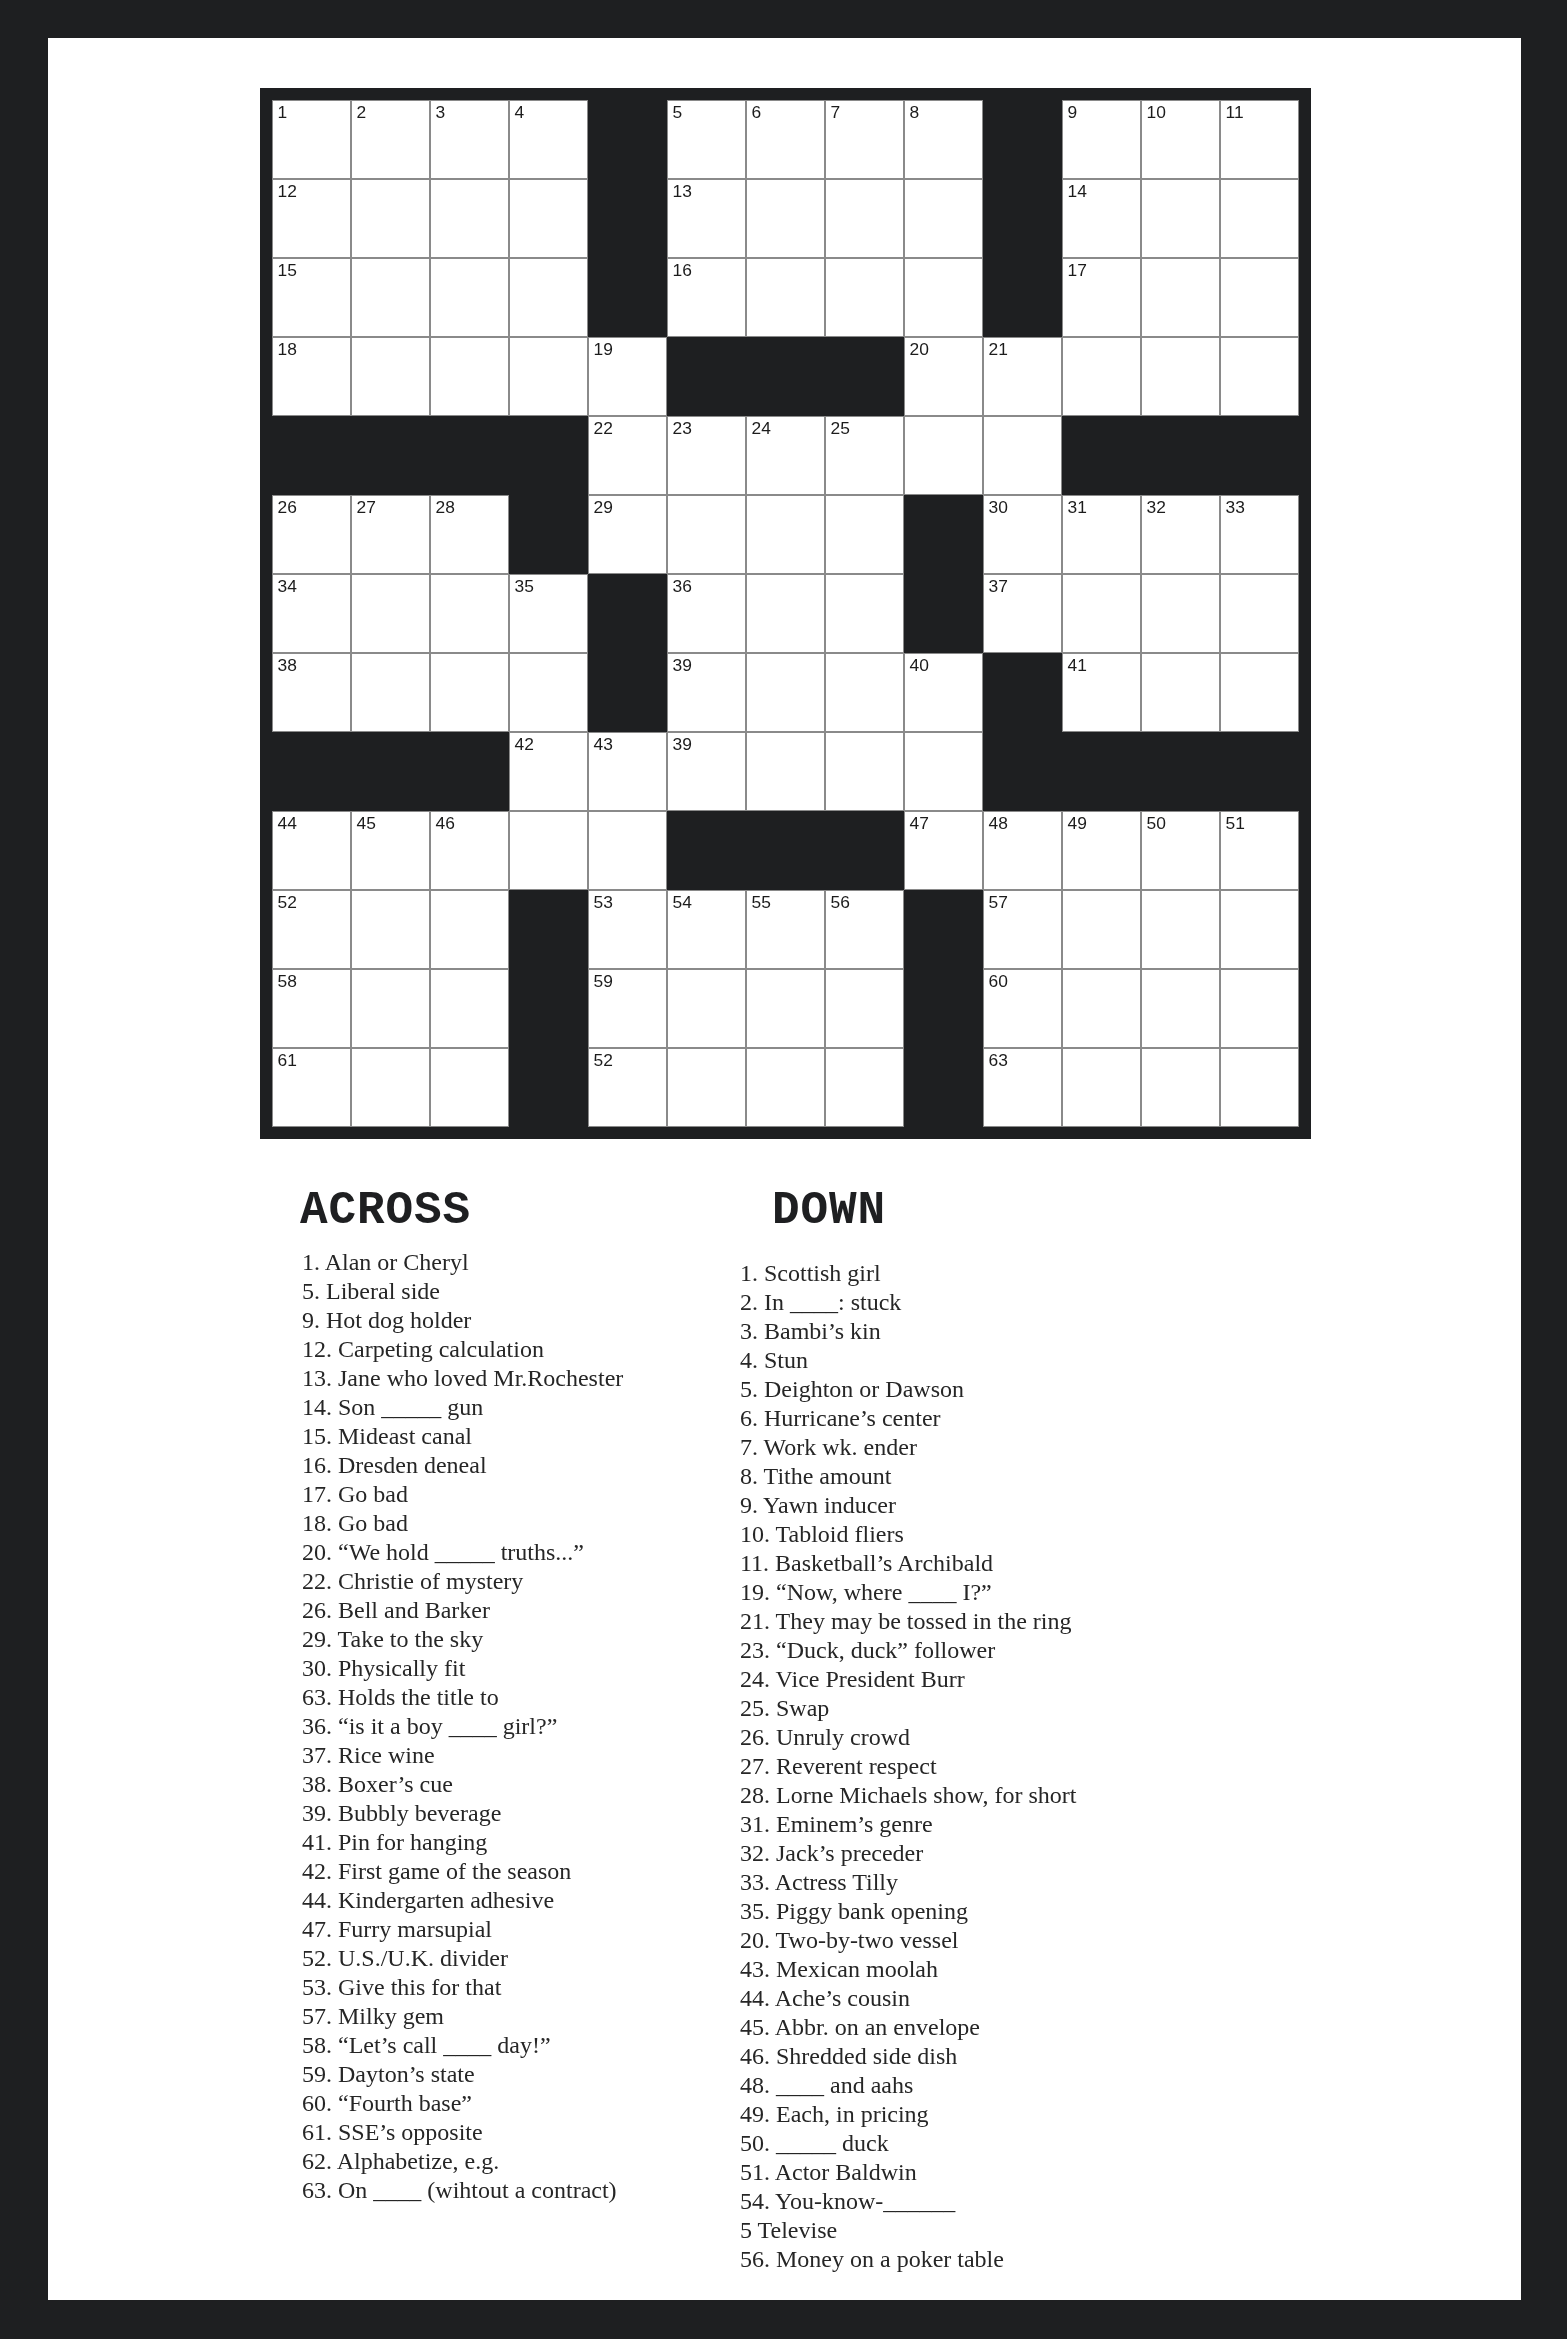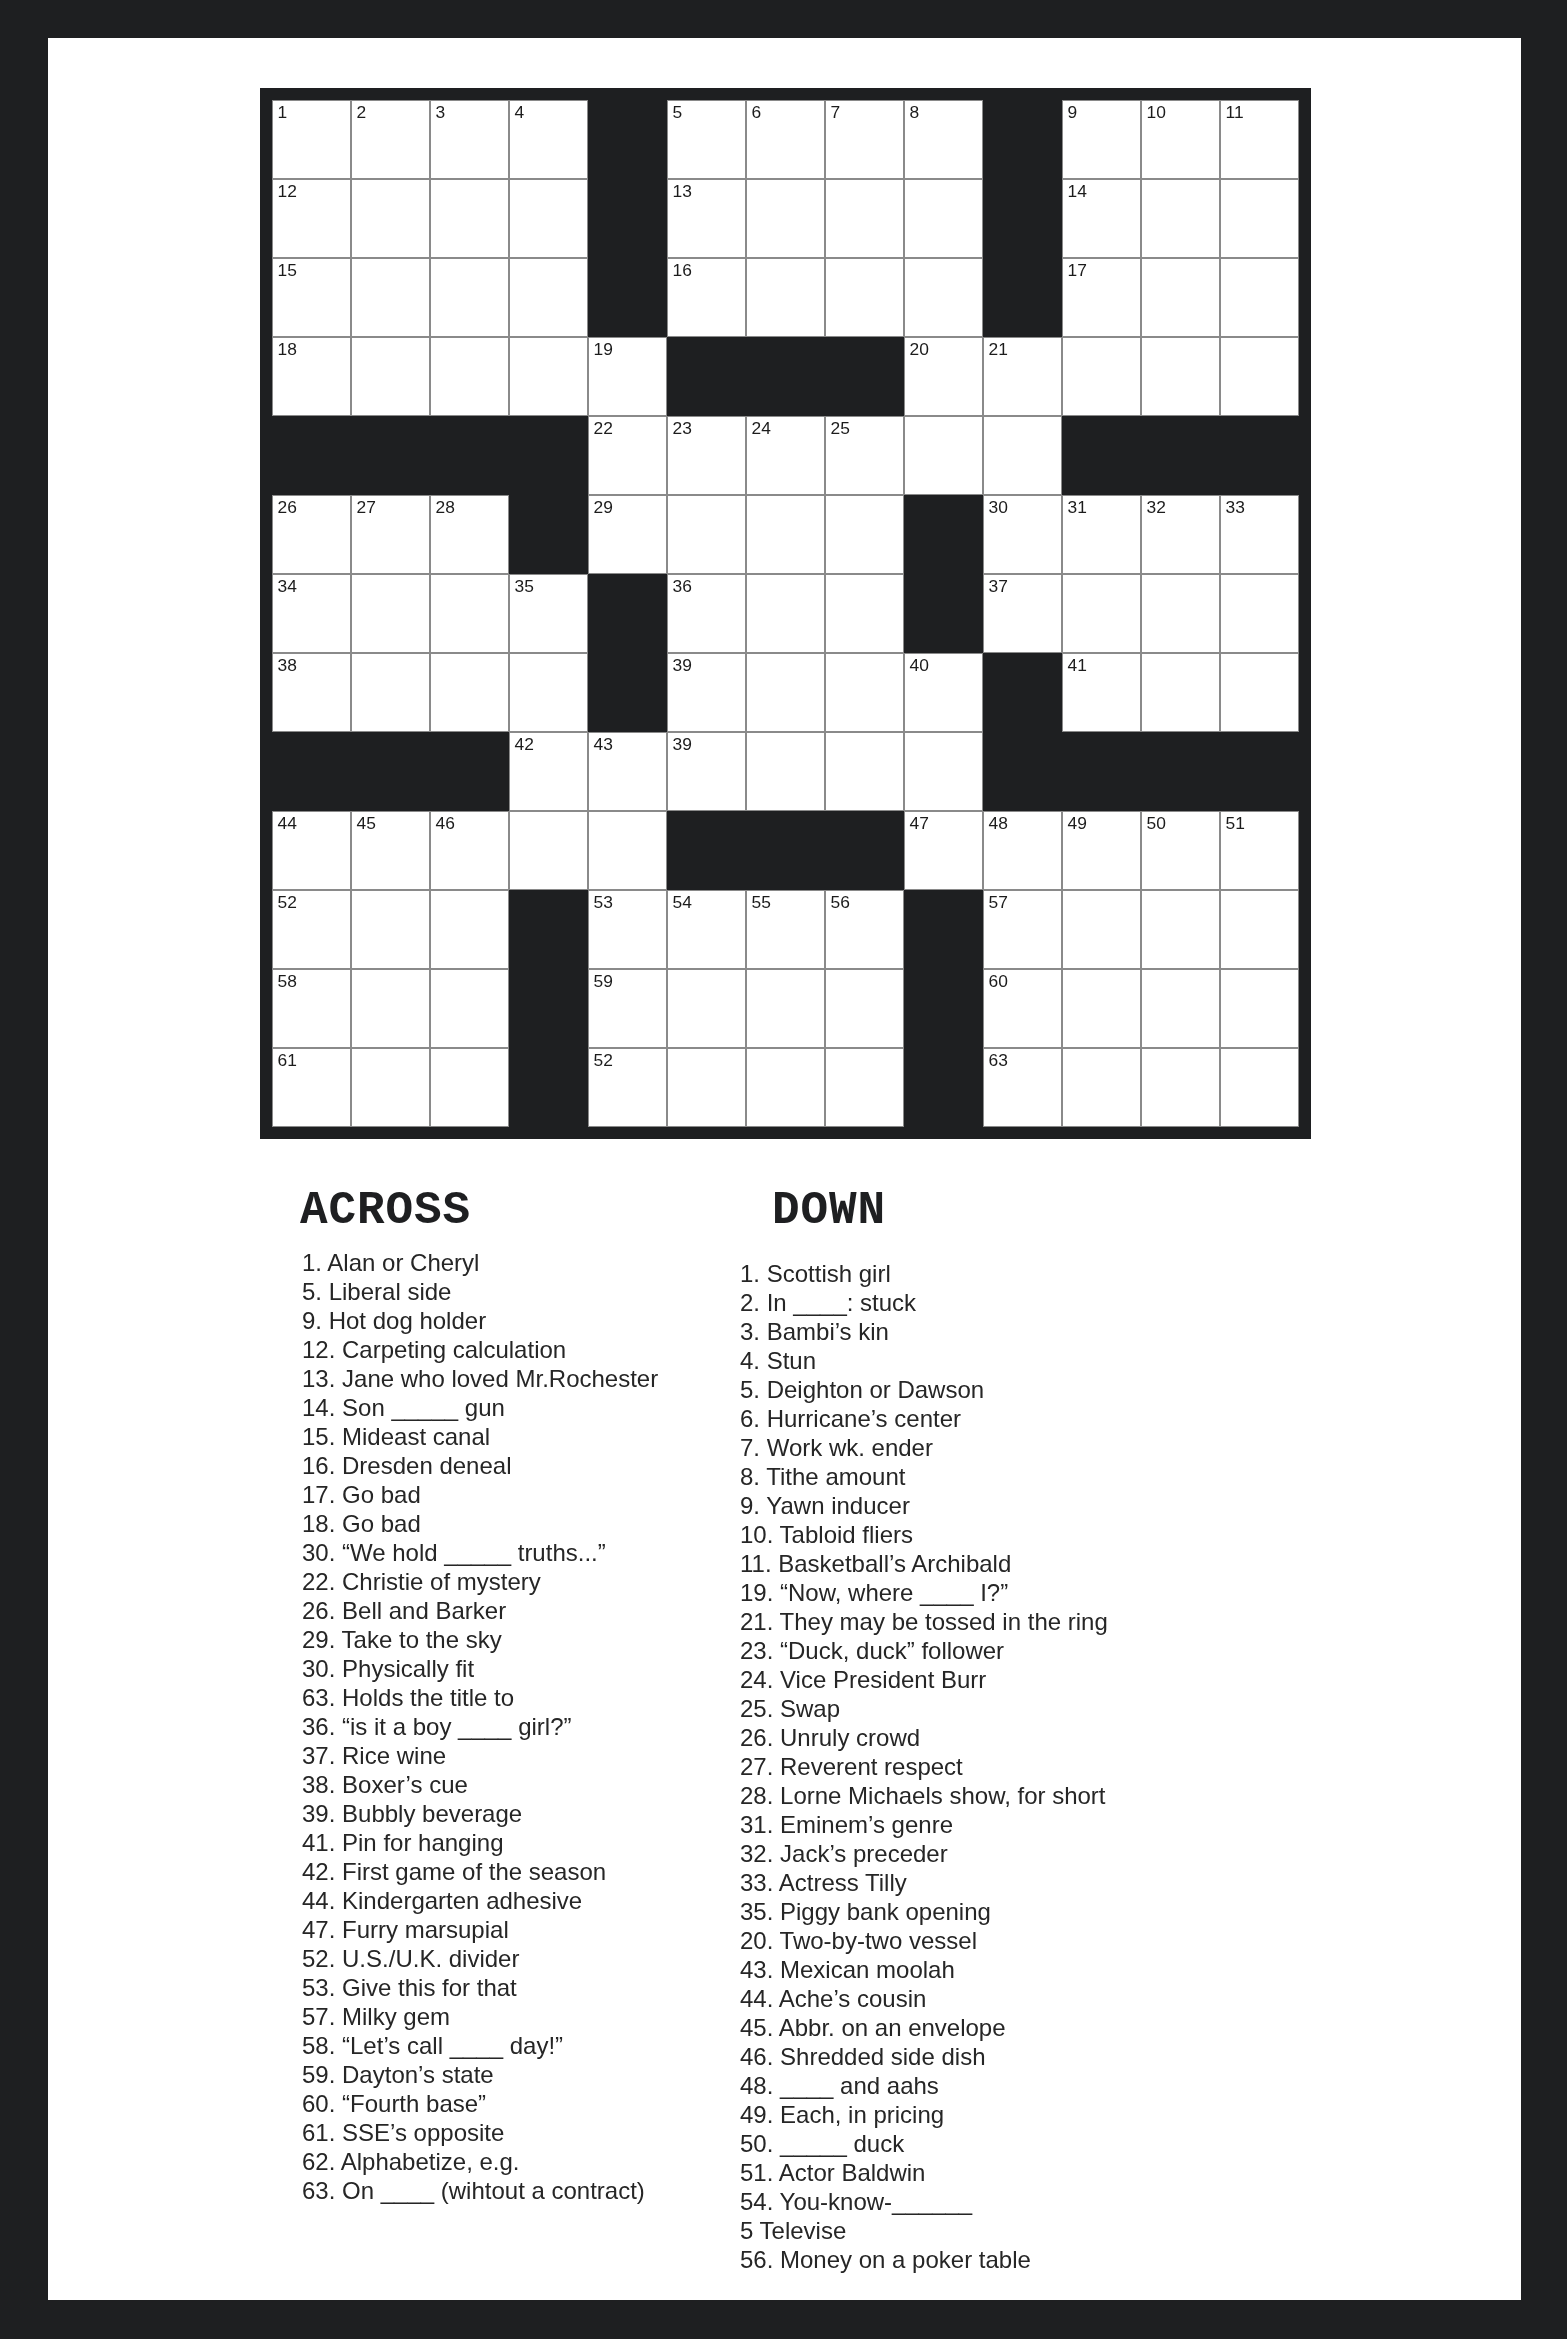--- a/index.html
+++ b/index.html
@@ -52,21 +52,21 @@
     font-family:Liberation Mono, monospace;
     font-weight:bold;
     font-size:46px;line-height:1;
     letter-spacing:0.9px;
     color:var(--ink);
   }
   .across-title{left:300px;top:1188px;}
   .down-title{left:772px;top:1188px;text-align:center;}
   .clues{
     position:absolute;
-    font-family:Liberation Sans, sans-serif;
+    font-family:Liberation Serif, serif;
     font-size:24px;line-height:29px;
     color:var(--text);
   }
   .across-clues{left:302px;top:1248px;}
   .down-clues{left:740px;top:1259px;}
   .clue-line{white-space:pre;}
 </style>
 </head>
 <body>
 
@@ -381,21 +381,21 @@
       <div class="clue-line">1. Alan or Cheryl</div>
       <div class="clue-line">5. Liberal side</div>
       <div class="clue-line">9. Hot dog holder</div>
       <div class="clue-line">12. Carpeting calculation</div>
       <div class="clue-line">13. Jane who loved Mr.Rochester</div>
       <div class="clue-line">14. Son _____ gun</div>
       <div class="clue-line">15. Mideast canal</div>
       <div class="clue-line">16. Dresden deneal</div>
       <div class="clue-line">17. Go bad</div>
       <div class="clue-line">18. Go bad</div>
-      <div class="clue-line">30. “We hold _____ truths...”</div>
+      <div class="clue-line">20. “We hold _____ truths...”</div>
       <div class="clue-line">22. Christie of mystery</div>
       <div class="clue-line">26. Bell and Barker</div>
       <div class="clue-line">29. Take to the sky</div>
       <div class="clue-line">30. Physically fit</div>
       <div class="clue-line">63. Holds the title to</div>
       <div class="clue-line">36. “is it a boy ____ girl?”</div>
       <div class="clue-line">37. Rice wine</div>
       <div class="clue-line">38. Boxer’s cue</div>
       <div class="clue-line">39. Bubbly beverage</div>
       <div class="clue-line">41. Pin for hanging</div>

